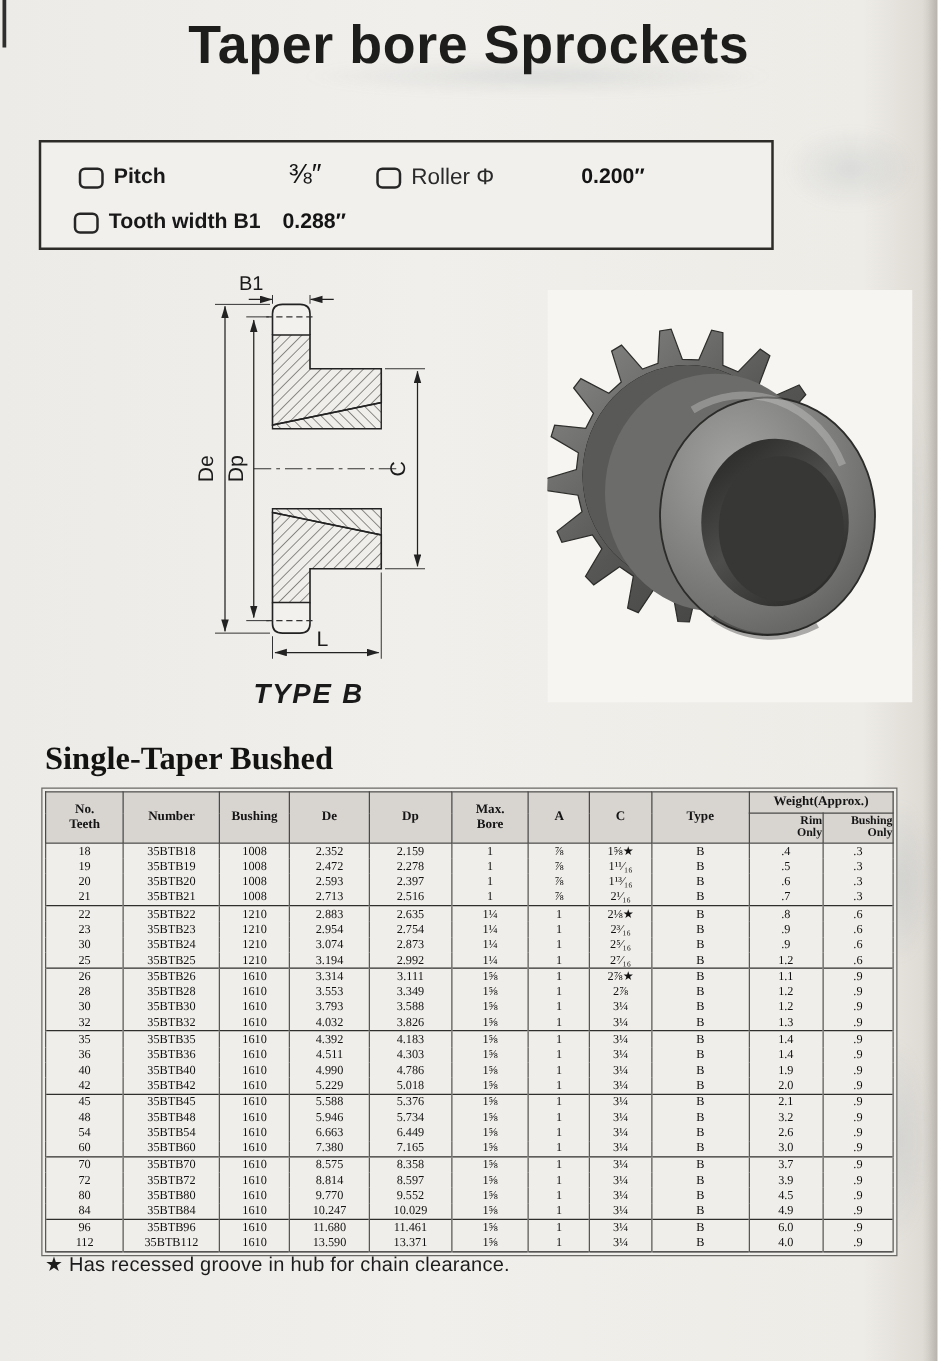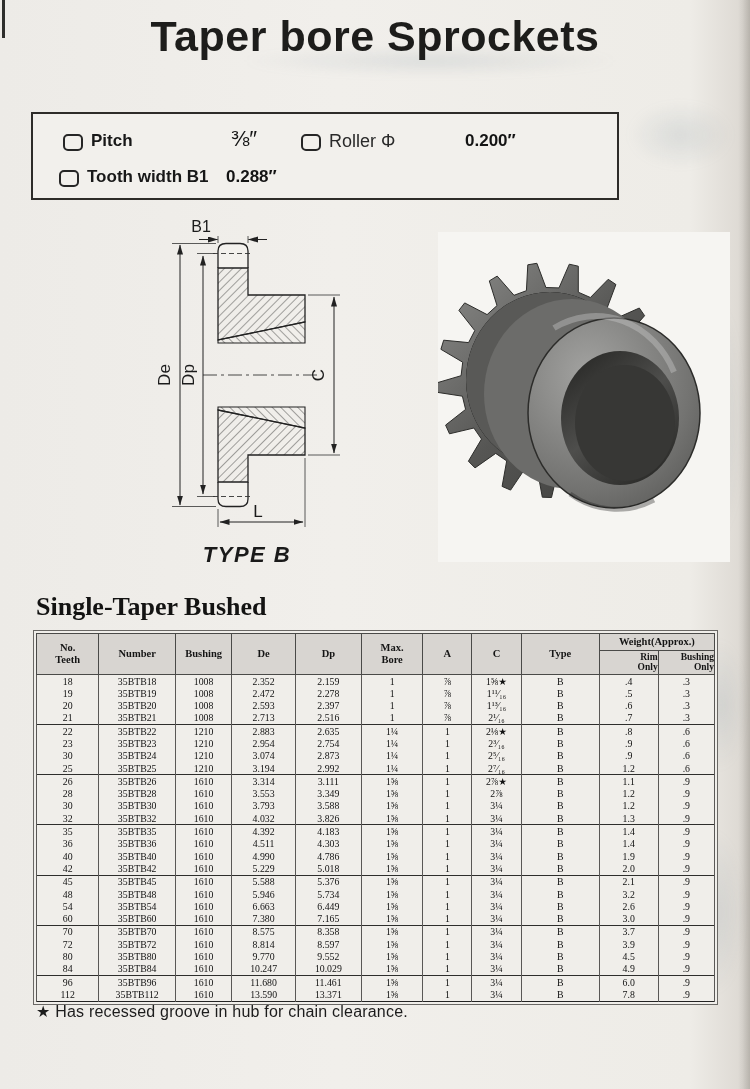--- a/index.html
+++ b/index.html
@@ -534,21 +534,21 @@
           <tr>
             <td>112</td>
             <td>35BTB112</td>
             <td>1610</td>
             <td>13.590</td>
             <td>13.371</td>
             <td>1⅝</td>
             <td>1</td>
             <td>3¼</td>
             <td>B</td>
-            <td>7.8</td>
+            <td>4.0</td>
             <td>.9</td>
           </tr>
         </tbody>
     </table>
   </div>
 
   <div class="footnote">★ Has recessed groove in hub for chain clearance.</div>
 </div>
 
 </body></html>

